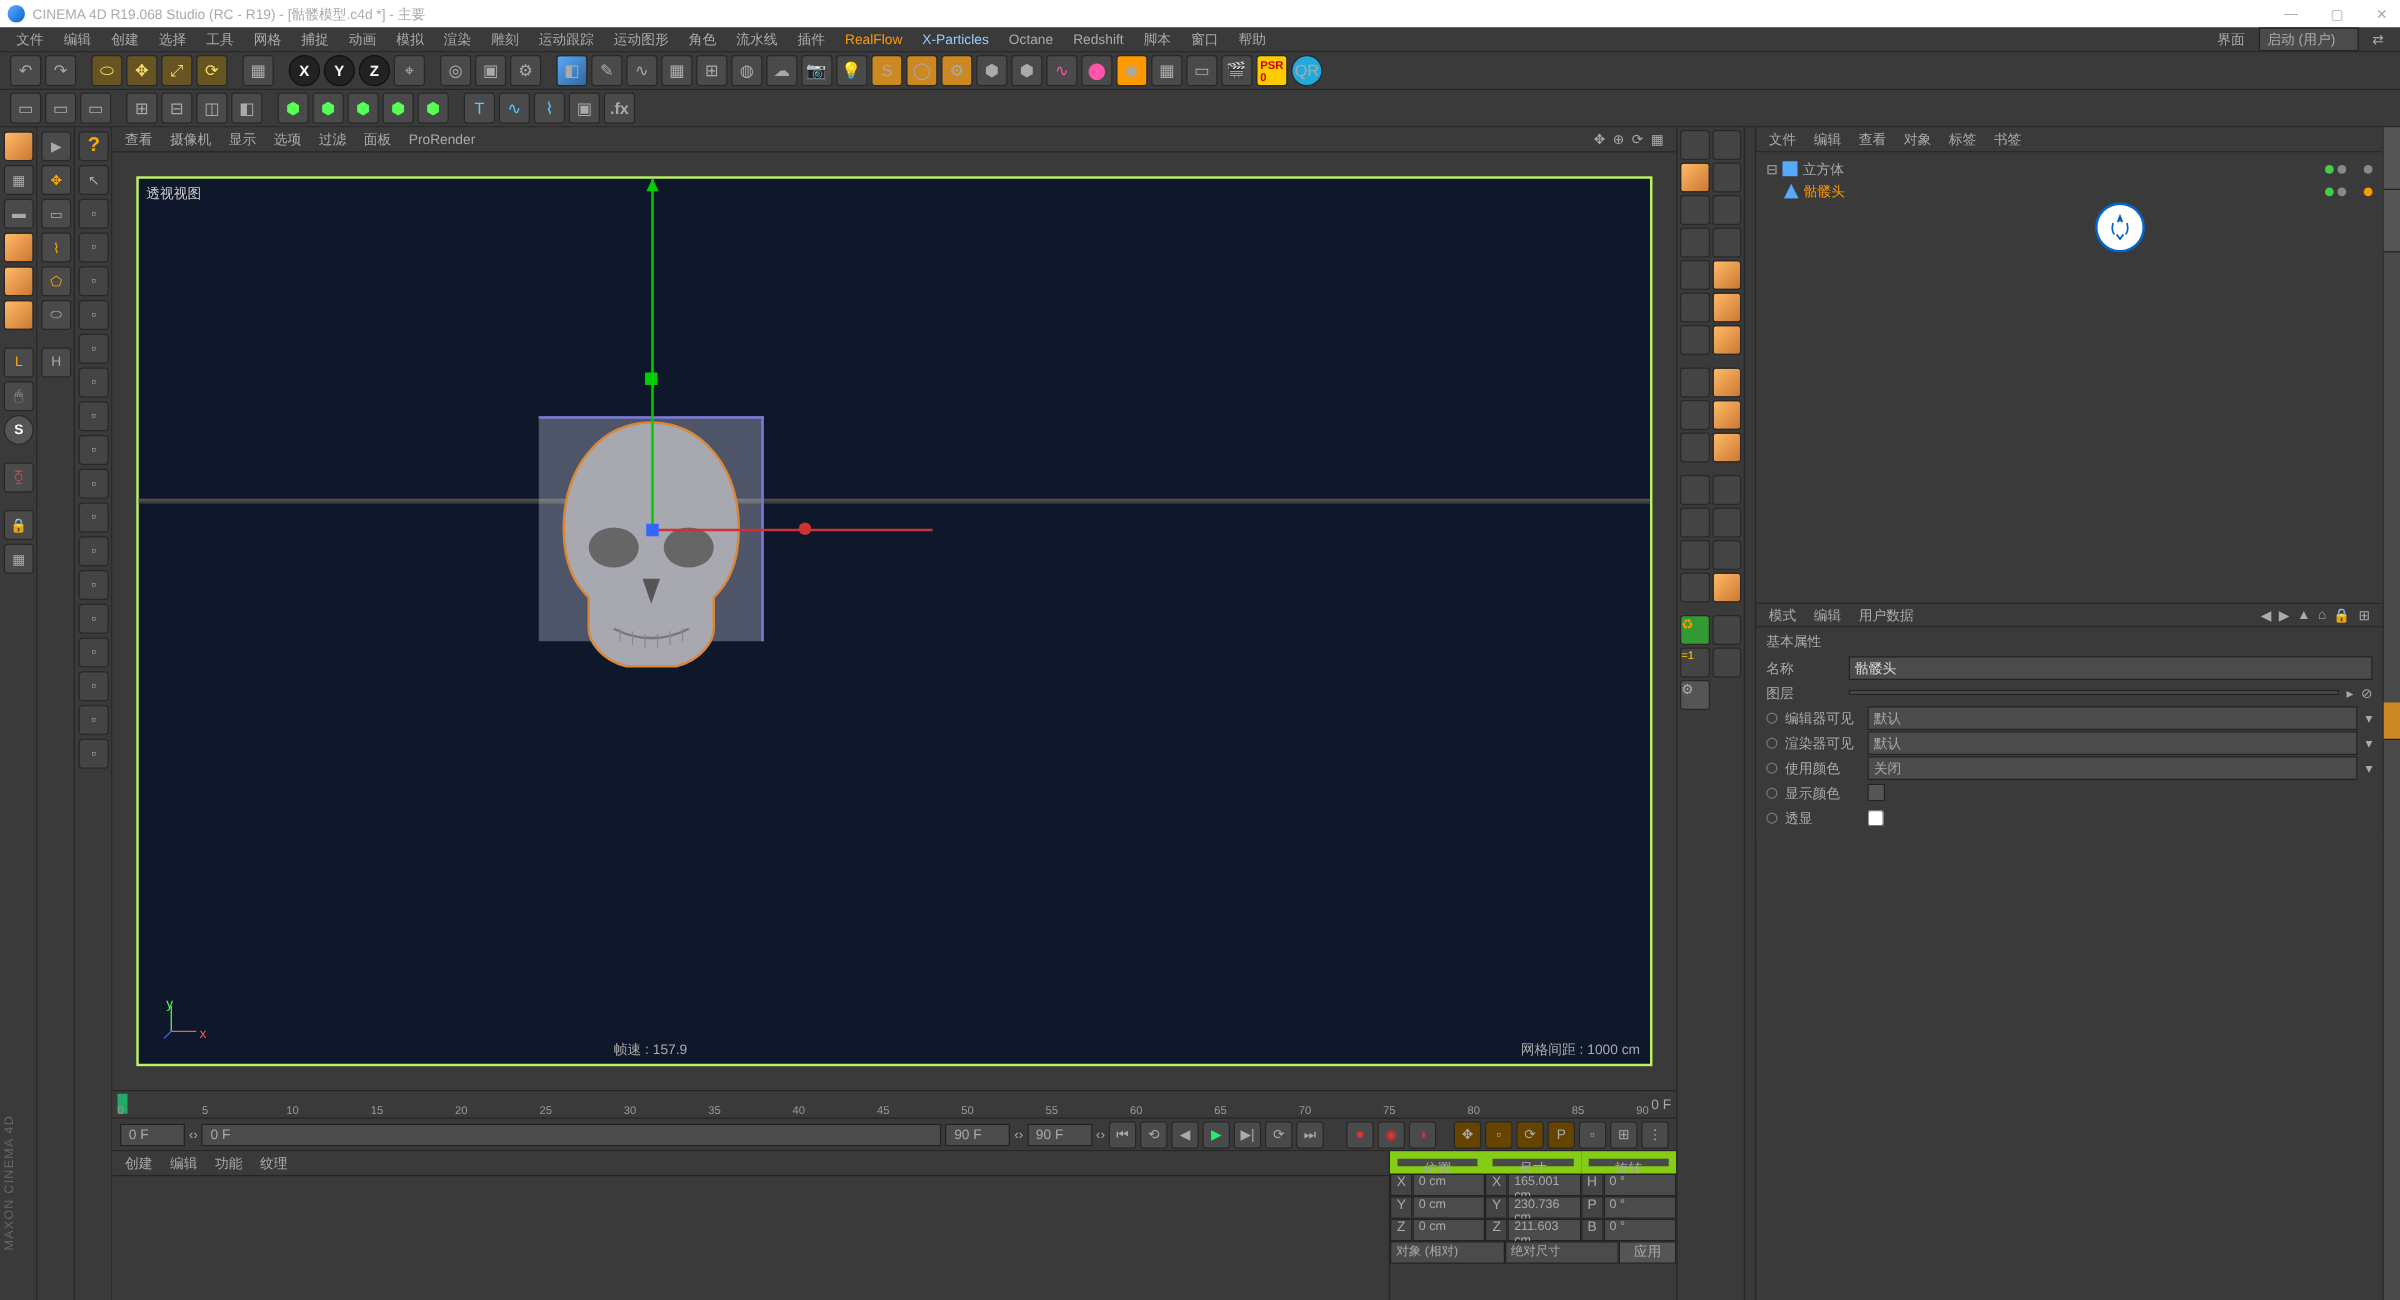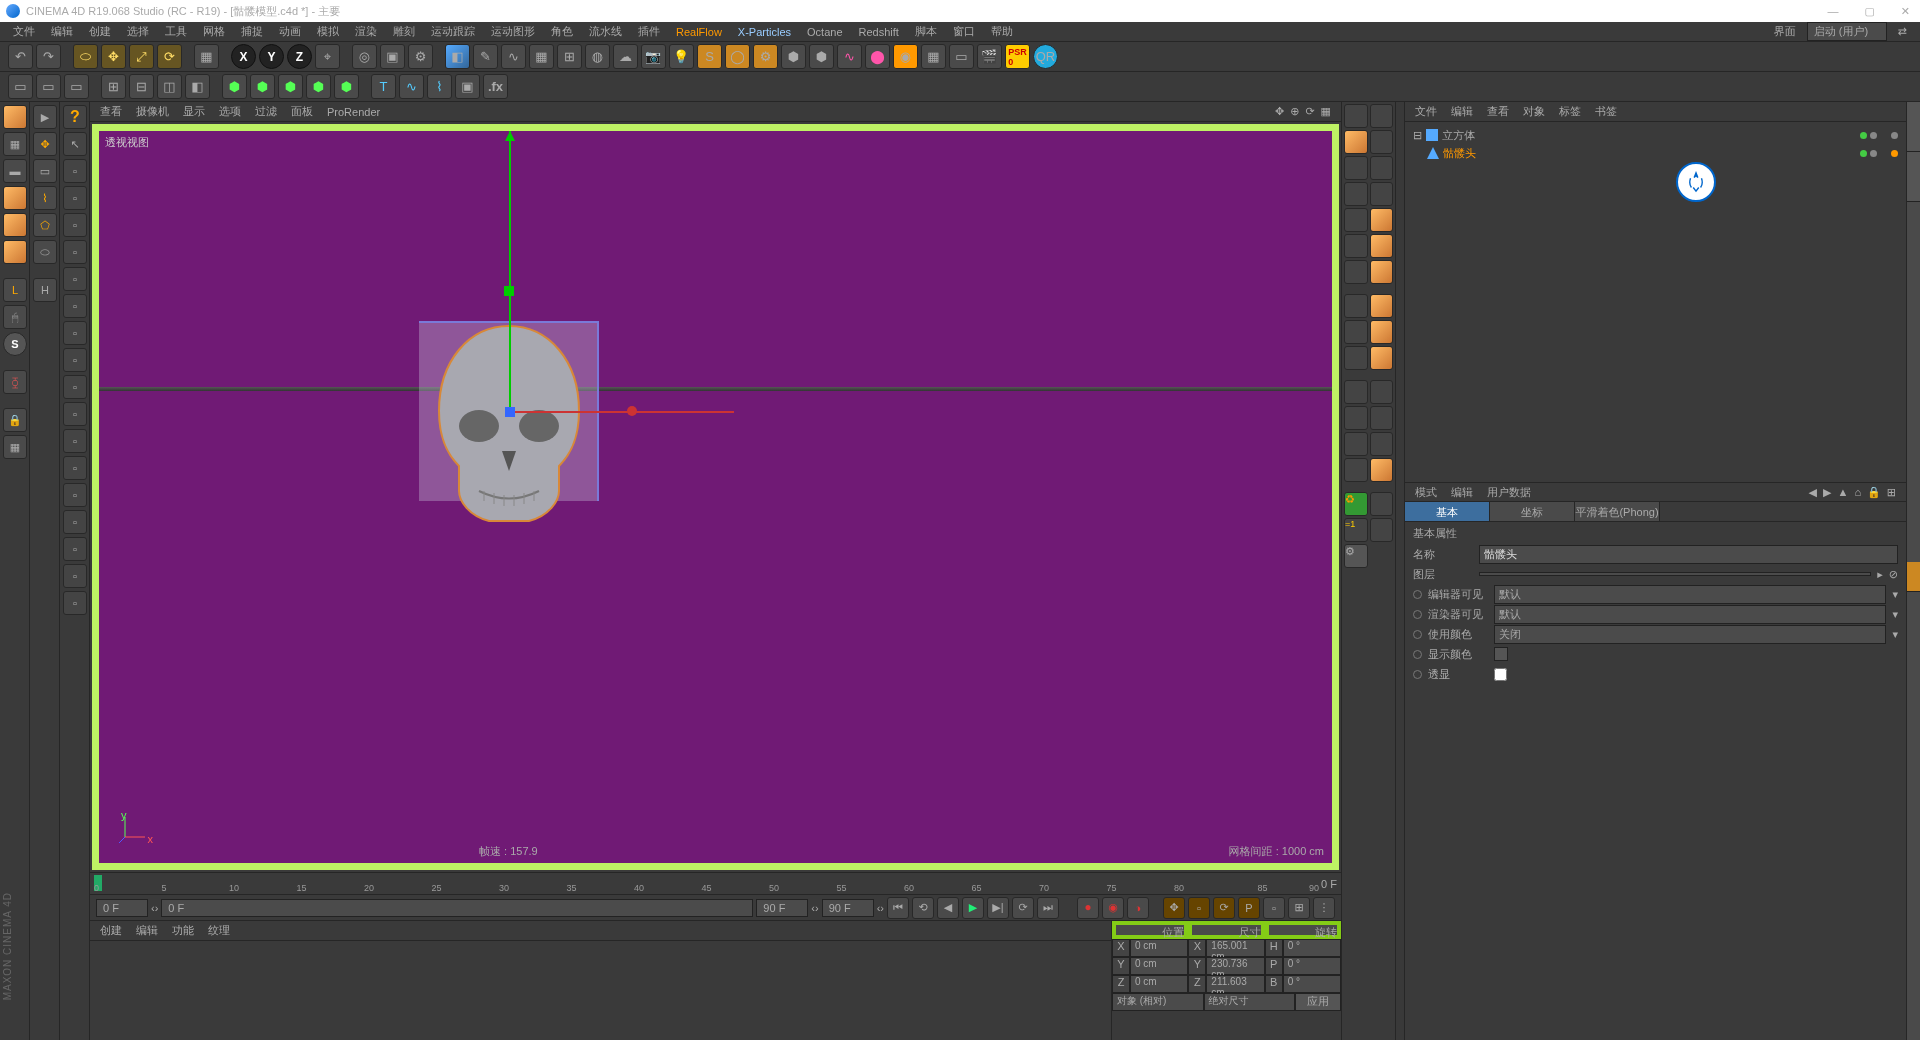--- a/index.html
+++ b/index.html
@@ -32,21 +32,21 @@
 .leftbar2 .pbtn{width:24px;height:24px;background:#4a4a4a;border:1px solid #282828;border-radius:3px;cursor:pointer;display:flex;align-items:center;justify-content:center}
 .leftbar2 .pbtn.move{color:#fa0}
 
 .leftbar3{width:30px;background:#3a3a3a;display:flex;flex-direction:column;gap:3px;padding:3px;border-right:1px solid #262626}
 .leftbar3 .pbtn{width:24px;height:24px;background:#444;border:1px solid #282828;border-radius:3px;cursor:pointer;display:flex;align-items:center;justify-content:center}
 .leftbar3 .q{color:#fa0;font-size:16px;font-weight:bold}
 
 .centerarea{flex:1;display:flex;flex-direction:column;background:#3a3a3a}
 .vptabs{height:20px;background:#3a3a3a;display:flex;align-items:center;padding:0 10px;gap:14px;border-bottom:1px solid #262626}
 .vptabs .r{margin-left:auto;display:flex;gap:6px;color:#777}
-.viewport{flex:1;background:#701a75;position:relative;border:7px solid #bef264;margin:2px}
+.viewport{flex:1;background:#0f172a;position:relative;border:2px solid #bef264;margin:19px}
 .viewport .label{position:absolute;top:4px;left:6px;color:#ccc}
 .viewport .skullbox{position:absolute;left:320px;top:190px;width:180px;height:180px;background:rgba(200,200,220,.35);border-top:2px solid #7a7ad8;border-right:2px solid #7a7ad8}
 .viewport .skull{position:absolute;left:330px;top:190px;width:160px;height:210px}
 .viewport .axisG{position:absolute;left:410px;top:0px;width:2px;height:280px;background:#0c0}
 .viewport .axisGa{position:absolute;left:406px;top:0px;border-left:5px solid transparent;border-right:5px solid transparent;border-bottom:10px solid #0c0}
 .viewport .axisR{position:absolute;left:410px;top:280px;width:225px;height:2px;background:#c33}
 .viewport .axisGsq{position:absolute;left:405px;top:155px;width:10px;height:10px;background:#0c0}
 .viewport .axisRsq{position:absolute;left:528px;top:275px;width:10px;height:10px;background:#c33;border-radius:50%}
 .viewport .axisB{position:absolute;left:406px;top:276px;width:10px;height:10px;background:#36f}
 .viewport .horizon{position:absolute;left:0;top:256px;right:0;height:4px;background:linear-gradient(#555,#333)}
@@ -101,21 +101,21 @@
 .controls .play{color:#2e7}
 .controls .cbtn{width:22px;height:22px;background:#4a4a4a;border:1px solid #282828;border-radius:3px;cursor:pointer;display:flex;align-items:center;justify-content:center}
 .controls .red{color:#d33}
 .controls .yel{background:#664400}
 
 .bottomgrid{height:120px;background:#3a3a3a;display:flex;border-top:1px solid #262626}
 .matpanel{flex:1;background:#3a3a3a}
 .mattabs{height:20px;display:flex;align-items:center;gap:14px;padding:0 10px;border-bottom:1px solid #262626}
 .coordpanel{width:230px;background:#3a3a3a;border-left:1px solid #262626}
 .coordpanel .hdr{display:flex;height:18px;background:#3a3a3a}
-.coordpanel .hdr span{flex:1;text-align:right;background:#4a4a4a;border:4px solid #84cc16}
+.coordpanel .hdr span{flex:1;text-align:center;background:#4a4a4a;border:6px solid #84cc16}
 .coordpanel .crow{display:flex;height:18px}
 .coordpanel .crow .lab{width:18px;text-align:center;background:#444;border:1px solid #222}
 .coordpanel .crow .cv{flex:1;background:#4b4b4b;border:1px solid #222;padding:0 4px;font-size:10px}
 .coordpanel .sels{display:flex;height:18px}
 .coordpanel .sels .s{flex:1;background:#4b4b4b;border:1px solid #222;padding:0 4px;font-size:10px}
 .coordpanel .sels .btn{width:46px;text-align:center;background:#555;border:1px solid #222}
 
 .maxon{position:absolute;left:2px;bottom:40px;writing-mode:vertical-rl;transform:rotate(180deg);color:#666;font-size:10px;letter-spacing:1px}
 
 .sidecol-right{width:14px;background:#4a4a4a;border-left:1px solid #262626;display:flex;flex-direction:column}
@@ -567,25 +567,20 @@
       <span>用户数据</span>
       <div class="r">
         <span>◀</span>
         <span>▶</span>
         <span>▲</span>
         <span>⌂</span>
         <span>🔒</span>
         <span>⊞</span>
       </div>
     </div>
-    <div class="attrtabs2">
-      <div class="t active">基本</div>
-      <div class="t">坐标</div>
-      <div class="t">平滑着色(Phong)</div>
-    </div>
     <div class="attrsection">
       <h4>基本属性</h4>
       <div class="attrrow">
           <label>名称</label>
           <div class="val">骷髅头</div>
         </div>
       <div class="attrrow">
           <label>图层</label>
           <div class="val"></div>
           <span>▸</span>

